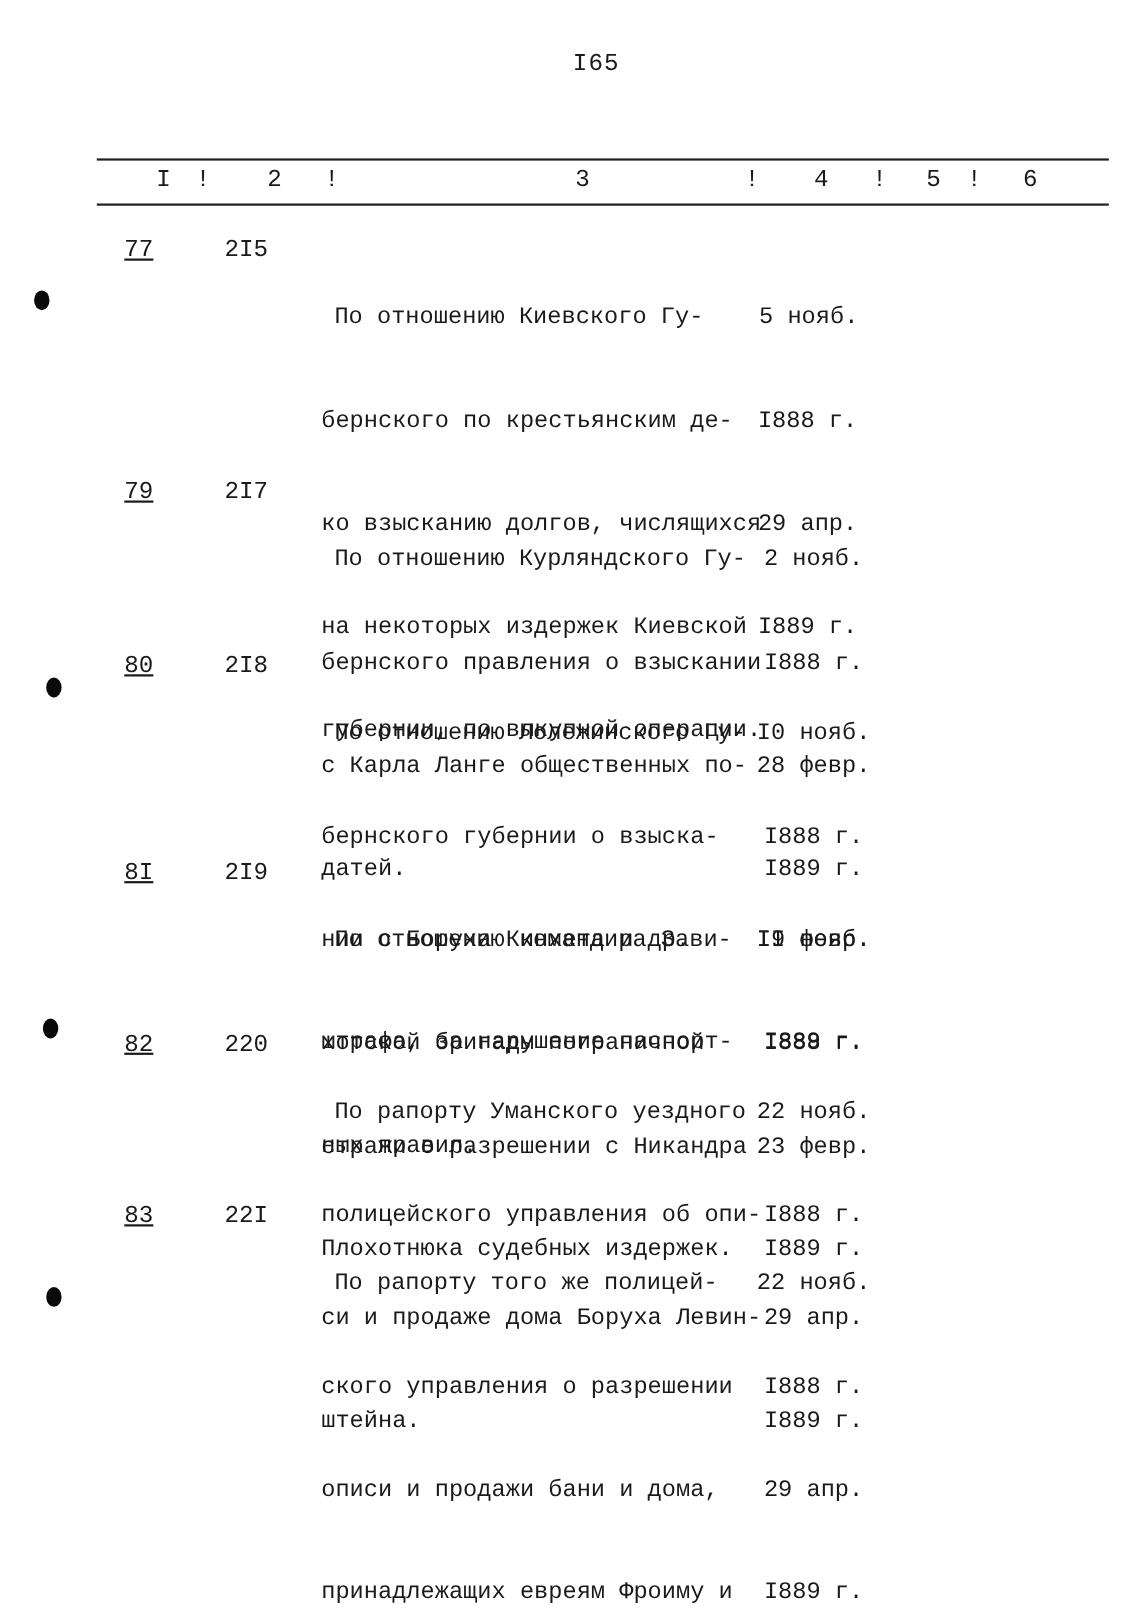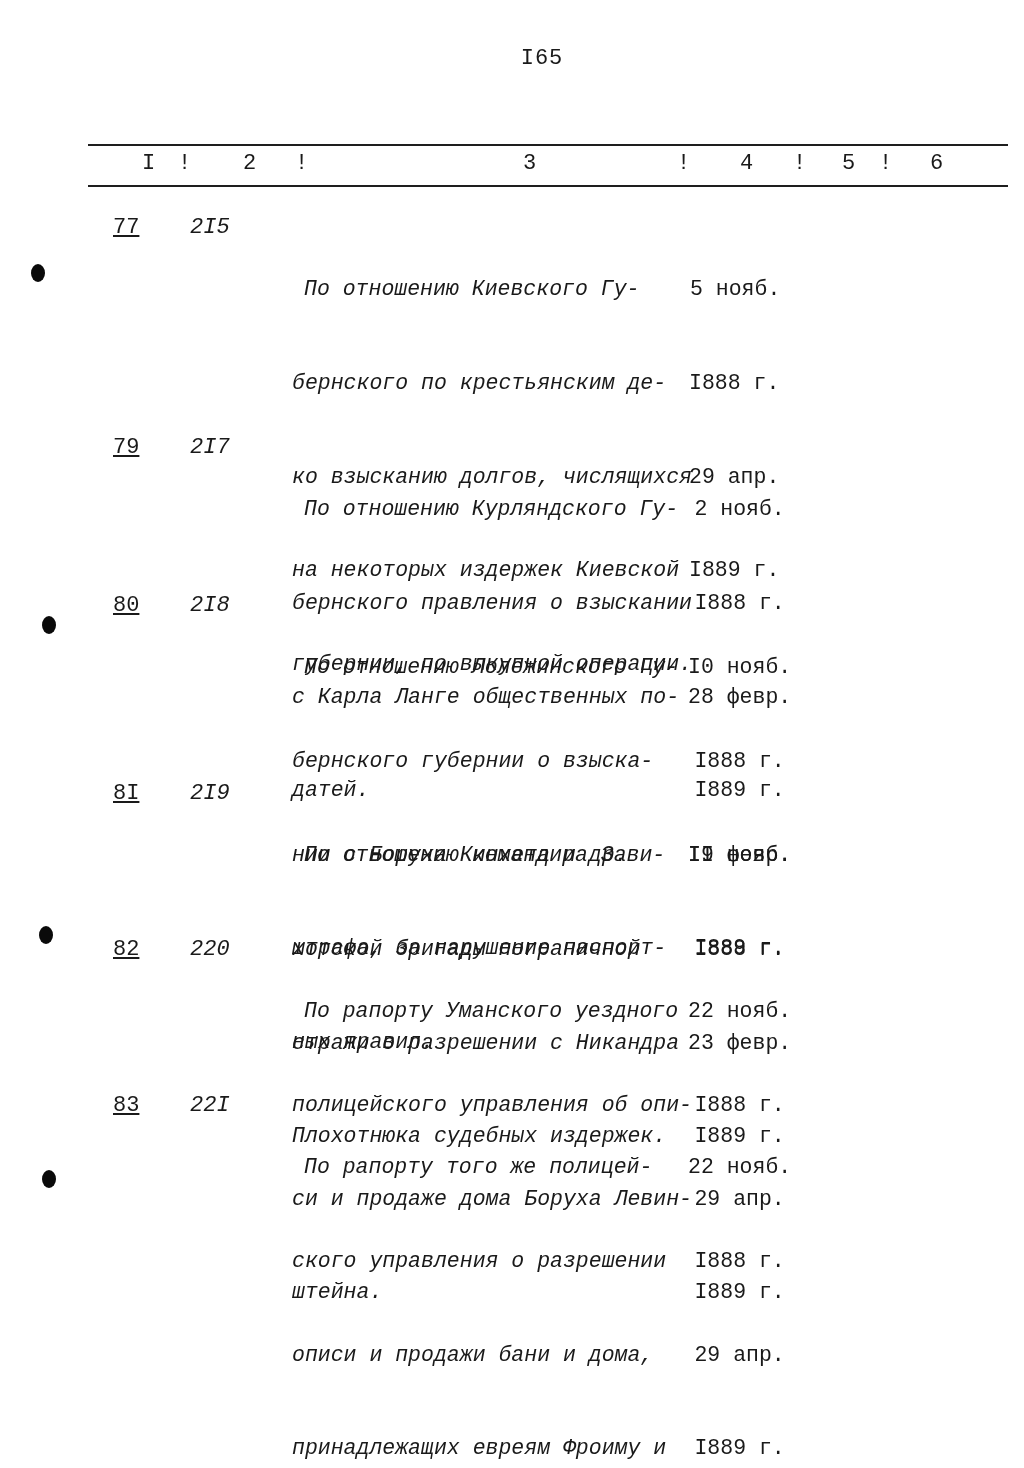--- a/index.html
+++ b/index.html
@@ -18,26 +18,25 @@
     .rule.top { top: 144px; }
     .rule.bottom { top: 185px; }
     .header-cell {
       position: absolute; top: 151px; font-size: 22px; line-height: 26px;
     }
     .entry { position: absolute; left: 0; width: 1024px; }
     .entry .num {
       position: absolute; left: 113px; font-size: 22px; line-height: 31px; text-decoration: underline;
     }
     .entry .file {
-      position: absolute; left: 190px; font-size: 22px; line-height: 31px; font-style: italic;
+      position: absolute; left: 204px; font-size: 22px; line-height: 31px;
     }
     .entry .desc {
       position: absolute; left: 292px; width: 400px; font-size: 21.5px; line-height: 31.2px;
       white-space: pre;
-      font-style: italic;
     }
     .entry .dates {
       position: absolute; left: 688px; font-size: 21.5px; line-height: 31.2px;
       white-space: pre;
       text-align: center;
     }
     .hole {
       position: absolute; width: 14px; height: 18px; border-radius: 50%;
       background: #0a0a0a;
     }

